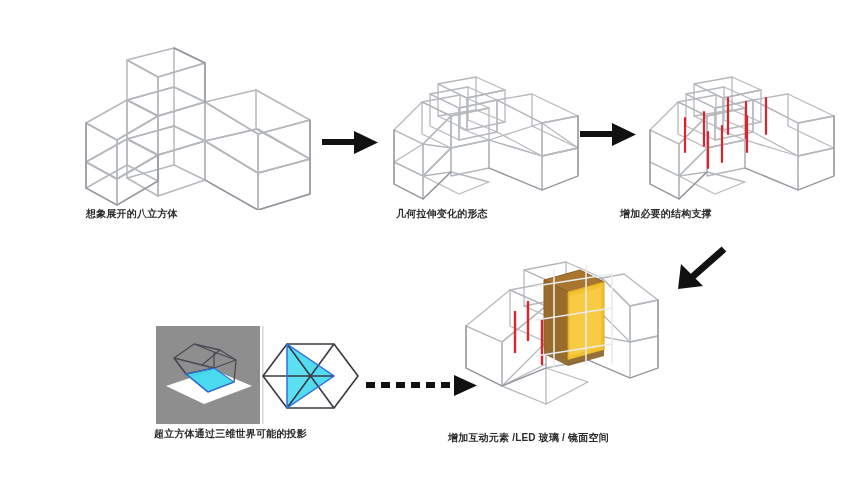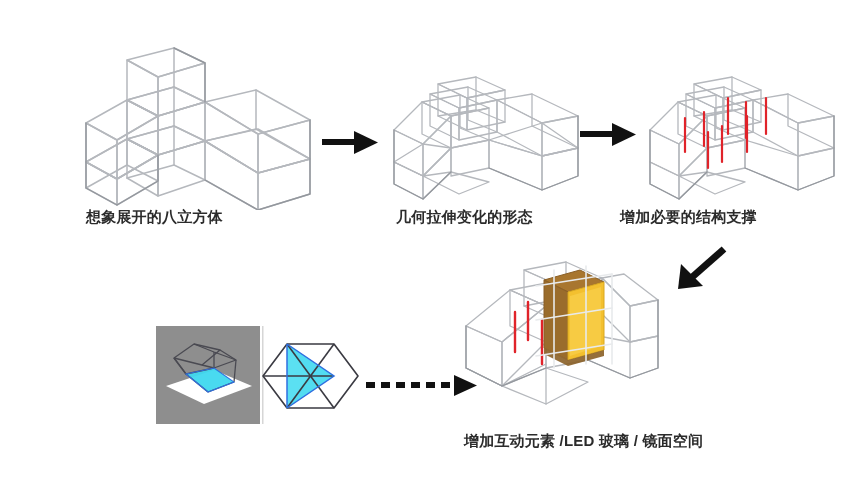--- a/index.html
+++ b/index.html
@@ -18,21 +18,21 @@
     position: absolute;
     inset: 0;
     width: 855px;
     height: 502px;
   }
   .panel {
     position: absolute;
   }
   .caption {
     position: absolute;
-    font-size: 15px;
+    font-size: 10px;
     font-weight: bold;
     color: #2b2b2b;
     letter-spacing: 0.2px;
     white-space: nowrap;
     line-height: 1.2;
   }
   .arrow-svg, .diagram-svg {
     display: block;
   }
   .inset {
@@ -278,21 +278,21 @@
       <g fill="none" stroke="#e8eaec" stroke-width="1.6" stroke-linecap="round">
         <path d="M74 30 L150 18"></path>
         <path d="M74 64 L150 52"></path>
         <path d="M74 100 L150 88"></path>
         <path d="M92 14 L92 112"></path>
         <path d="M124 10 L124 108"></path>
         <path d="M150 18 L150 108"></path>
       </g>
     </svg>
   </div>
-  <div class="caption" style="left:464px; top:432px;text-align:right;">增加互动元素 /LED 玻璃 / 镜面空间</div>
+  <div class="caption" style="left:448px; top:432px;text-align:right;">增加互动元素 /LED 玻璃 / 镜面空间</div>
 
   <div class="inset" style="left:156px; top:326px; width:210px; height:100px;">
     <div class="inset-left-bg" style="left:0; top:0; width:104px; height:98px;"></div>
     <svg class="diagram-svg" style="position:absolute; left:0; top:0;" width="210" height="100" viewBox="0 0 210 100">
 
       <g>
         <polygon points="10,60 48,78 96,60 58,44" fill="#ffffff"></polygon>
         <polygon points="30,48 52,66 78,56 58,42" fill="#3fd8ef" opacity="0.95"></polygon>
         <g fill="none" stroke="#4a4a52" stroke-width="1.3" stroke-linejoin="round">
           <path d="M18 32 L38 18 L64 24 L46 39 Z"></path>
@@ -322,20 +322,21 @@
           <path d="M131 18 L178 82"></path>
           <path d="M131 82 L178 18"></path>
         </g>
         <g fill="none" stroke="#2f6fe0" stroke-width="1.5">
           <path d="M131 18 L131 82"></path>
           <path d="M131 18 L178 50 L131 82"></path>
         </g>
       </g>
     </svg>
   </div>
+  <div class="caption" style="left:154px; top:428px;">超立方体通过三维世界可能的投影</div>
 
   <div class="panel" style="left:364px; top:373px;">
     <svg class="arrow-svg" width="116" height="26" viewBox="0 0 116 26">
       <path d="M2 12 L92 12" stroke="#111111" stroke-width="6" stroke-dasharray="9 6" stroke-linecap="butt"></path>
       <path d="M90 2 L113 12.5 L90 23 Z" fill="#111111"></path>
     </svg>
   </div>
 
 </div>
 

